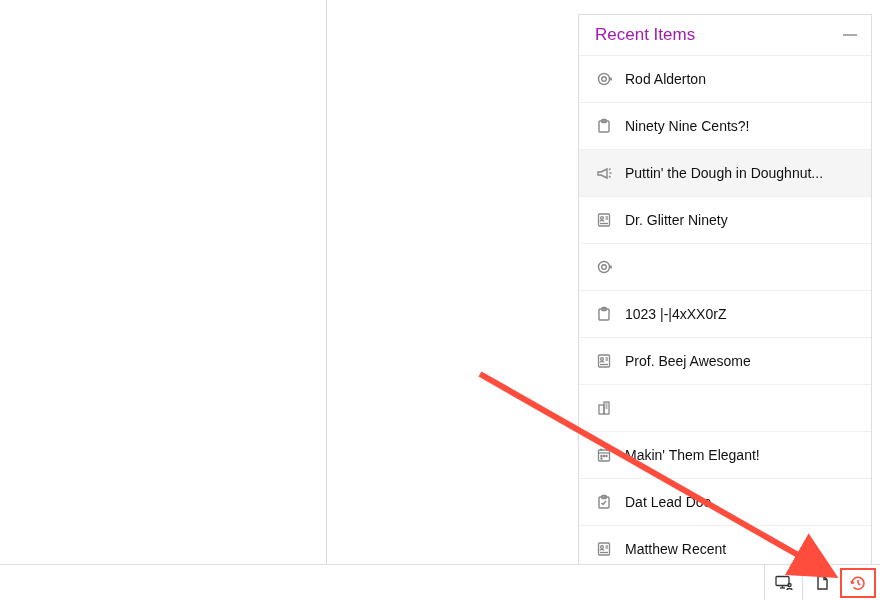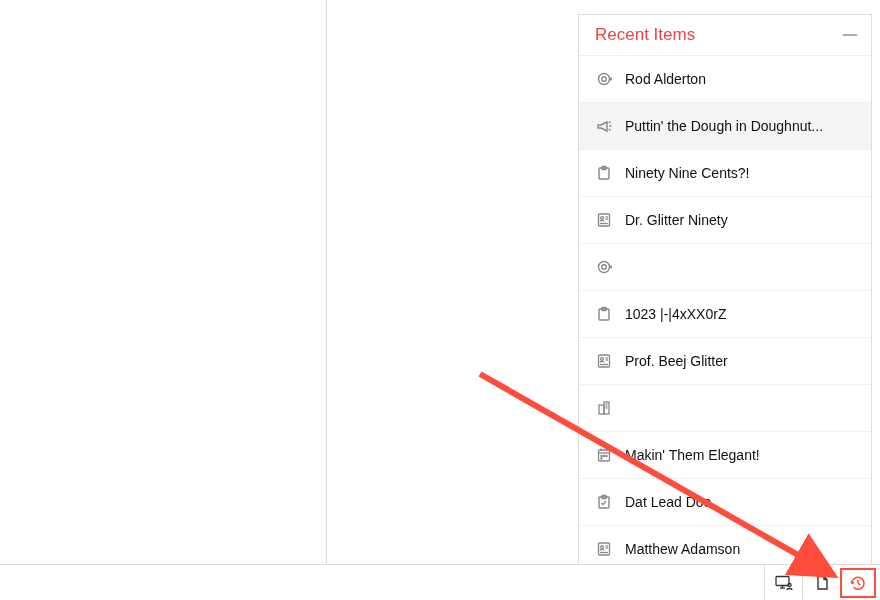--- a/index.html
+++ b/index.html
@@ -34,21 +34,21 @@
   }
   .panel-header {
     display: flex;
     align-items: center;
     justify-content: space-between;
     padding: 10px 14px 10px 16px;
     border-bottom: 1px solid #eee;
   }
   .panel-title {
     font-size: 17px;
-    color: #ef4444;
+    color: #a21caf;
     font-weight: 400;
   }
   .panel-collapse {
     width: 14px; height: 2px;
     background: #aaa;
   }
   .item {
     display: flex;
     align-items: center;
     gap: 12px;
@@ -132,37 +132,37 @@
           <span class="icon">
             <svg width="16" height="16" viewBox="0 0 16 16" fill="none" stroke="#888" stroke-width="1.4">
         <circle cx="8" cy="8" r="5.5"></circle>
               <circle cx="8" cy="8" r="2.3"></circle>
         <line x1="13.5" y1="8" x2="16" y2="8"></line>
               <line x1="15" y1="6.5" x2="15" y2="9.5"></line>
       </svg>
           </span>
           <span class="label">Rod Alderton</span>
         </div>
+        <div class="item">
+          <span class="icon">
+            <svg width="16" height="16" viewBox="0 0 16 16" fill="none" stroke="#888" stroke-width="1.4">
+        <rect x="3" y="3" width="10" height="11" rx="1"></rect>
+        <rect x="6" y="1.5" width="4" height="3" rx="0.5"></rect>
+      </svg>
+          </span>
+          <span class="label">Ninety Nine Cents?!</span>
+        </div>
         <div class="item hover">
           <span class="icon">
             <svg width="16" height="16" viewBox="0 0 16 16" fill="none" stroke="#888" stroke-width="1.4">
         <path d="M2 7 L2 10 L5 10 L11 13 L11 4 L5 7 Z"></path>
         <path d="M13 5 L14.5 3.5 M13.5 8 L15.5 8 M13 11 L14.5 12.5"></path>
       </svg>
           </span>
           <span class="label">Puttin' the Dough in Doughnut...</span>
-        </div>
-        <div class="item">
-          <span class="icon">
-            <svg width="16" height="16" viewBox="0 0 16 16" fill="none" stroke="#888" stroke-width="1.4">
-        <rect x="3" y="3" width="10" height="11" rx="1"></rect>
-        <rect x="6" y="1.5" width="4" height="3" rx="0.5"></rect>
-      </svg>
-          </span>
-          <span class="label">Ninety Nine Cents?!</span>
         </div>
         <div class="item">
           <span class="icon">
             <svg width="16" height="16" viewBox="0 0 16 16" fill="none" stroke="#888" stroke-width="1.3">
         <rect x="2.5" y="2" width="11" height="12" rx="1"></rect>
         <circle cx="6" cy="6" r="1.4"></circle>
         <path d="M4 9.5 C4 8 8 8 8 9.5"></path>
         <line x1="9.5" y1="5" x2="12" y2="5"></line>
               <line x1="9.5" y1="7" x2="12" y2="7"></line>
         <line x1="4" y1="11.5" x2="12" y2="11.5"></line>
@@ -193,21 +193,21 @@
           <span class="icon">
             <svg width="16" height="16" viewBox="0 0 16 16" fill="none" stroke="#888" stroke-width="1.3">
         <rect x="2.5" y="2" width="11" height="12" rx="1"></rect>
         <circle cx="6" cy="6" r="1.4"></circle>
         <path d="M4 9.5 C4 8 8 8 8 9.5"></path>
         <line x1="9.5" y1="5" x2="12" y2="5"></line>
               <line x1="9.5" y1="7" x2="12" y2="7"></line>
         <line x1="4" y1="11.5" x2="12" y2="11.5"></line>
       </svg>
           </span>
-          <span class="label">Prof. Beej Glitter</span>
+          <span class="label">Prof. Beej Awesome</span>
         </div>
         <div class="item">
           <span class="icon">
             <svg width="16" height="16" viewBox="0 0 16 16" fill="none" stroke="#888" stroke-width="1.3">
         <rect x="3" y="5" width="5" height="9"></rect>
         <rect x="8" y="2" width="5" height="12"></rect>
         <line x1="9.5" y1="4" x2="11.5" y2="4"></line>
         <line x1="9.5" y1="6" x2="11.5" y2="6"></line>
         <line x1="9.5" y1="8" x2="11.5" y2="8"></line>
       </svg>
@@ -242,21 +242,21 @@
           <span class="icon">
             <svg width="16" height="16" viewBox="0 0 16 16" fill="none" stroke="#888" stroke-width="1.3">
         <rect x="2.5" y="2" width="11" height="12" rx="1"></rect>
         <circle cx="6" cy="6" r="1.4"></circle>
         <path d="M4 9.5 C4 8 8 8 8 9.5"></path>
         <line x1="9.5" y1="5" x2="12" y2="5"></line>
               <line x1="9.5" y1="7" x2="12" y2="7"></line>
         <line x1="4" y1="11.5" x2="12" y2="11.5"></line>
       </svg>
           </span>
-          <span class="label">Matthew Adamson</span>
+          <span class="label">Matthew Recent</span>
         </div>
       </div>
   </div>
 
   <div class="bottom-bar">
     <div id="bottom-buttons" style="display: flex; align-items: stretch;">
         <div class="bottom-btn">
           <span>
             <svg width="18" height="16" viewBox="0 0 18 16" fill="none" stroke="#333" stroke-width="1.3">
         <rect x="1" y="1.5" width="13" height="9" rx="1"></rect>

